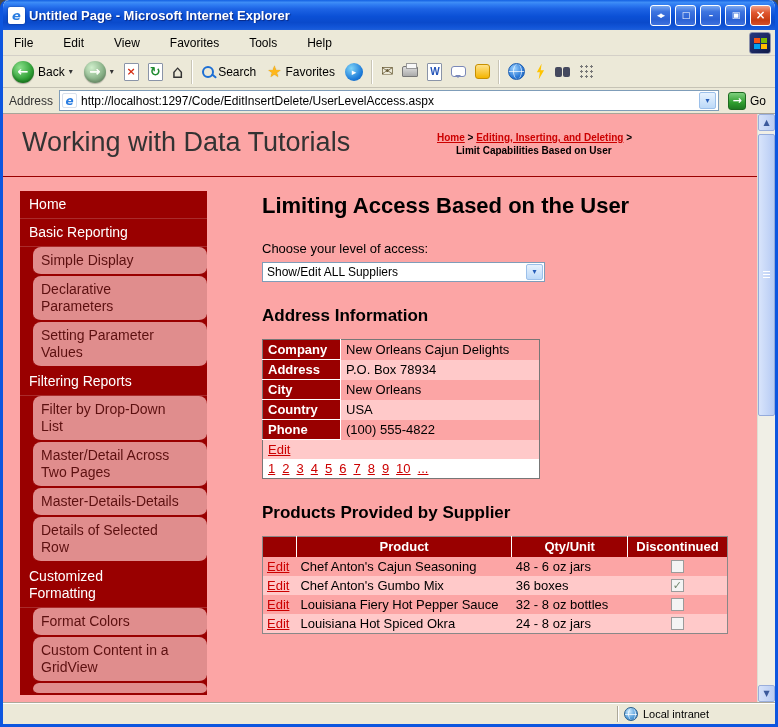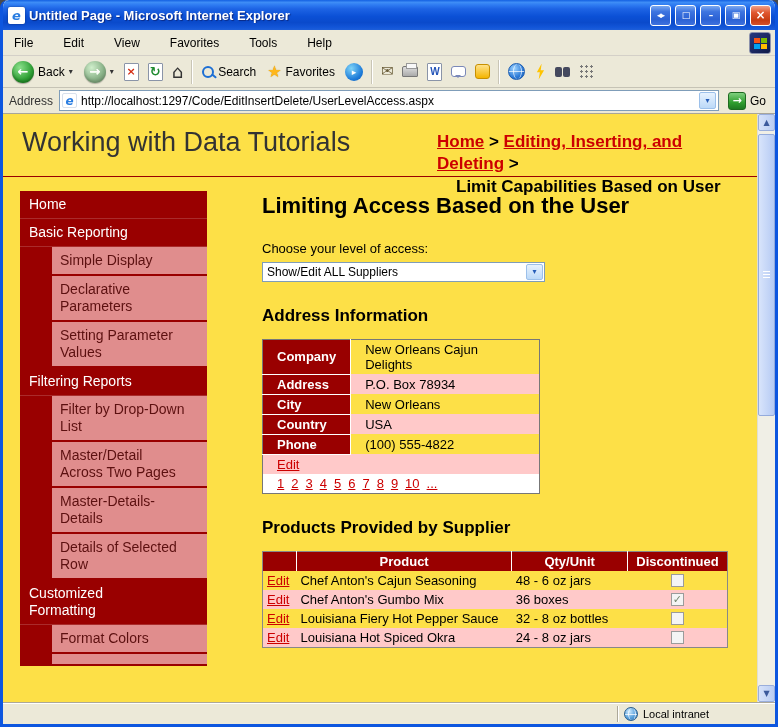--- a/index.html
+++ b/index.html
@@ -86,50 +86,50 @@
     color:#2A7DE1;font-size:12px;border:1px solid #D8E0EC;border-radius:2px;}
   .addr-text{font-size:12px;color:#000;flex:1;white-space:nowrap;overflow:hidden;}
   .addr-dd{width:17px;height:17px;background:linear-gradient(#E7F2FE,#BCD9F8);border:1px solid #9CC0EA;border-radius:2px;
     display:flex;align-items:center;justify-content:center;font-size:8px;color:#255CB8;}
   .go-btn{display:flex;align-items:center;gap:4px;font-size:12px;padding:1px 3px;}
   .go-ico{width:18px;height:18px;border-radius:3px;border:1px solid #1E6A20;color:#fff;font-size:11px;font-weight:bold;
     display:flex;align-items:center;justify-content:center;background:linear-gradient(180deg,#7ED07E,#2F9E2F 60%,#1E7A22);}
 
   
   .viewport{flex:1;display:flex;background:#fff;overflow:hidden;}
-  .page{width:754px;position:relative;overflow:hidden;background:#fde047;}
+  .page{width:754px;position:relative;overflow:hidden;background:#fca5a5;}
   .page-header{height:63px;border-bottom:1px solid #990000;position:relative;}
   .site-title{position:absolute;left:19px;top:13px;font-size:27px;color:#333;}
-  .breadcrumb{position:absolute;left:434px;top:17px;width:307px;font-size:17px;font-weight:bold;line-height:1.32;color:#000;}
+  .breadcrumb{position:absolute;left:434px;top:17px;width:307px;font-size:10px;font-weight:bold;line-height:1.32;color:#000;}
   .crumb-link{color:#CC0000;text-decoration:underline;cursor:pointer;}
   .crumb-sep{color:#000;}
   .crumb-current{display:block;color:#000;padding-left:19px;}
 
   .page-body{display:flex;align-items:flex-start;padding-top:14px;}
 
   
   .sidebar{flex:0 0 187px;width:187px;margin-left:17px;font-size:14px;line-height:17px;}
   .sb-top{background:#990000;color:#fff;padding:5px 40px 5px 9px;border-bottom:1px solid #AA2B2B;cursor:pointer;}
   .sb-sub{background:#990000;cursor:pointer;}
-  .sb-sub-inner{display:block;margin-left:32px;background:#E08D8D;color:#5C1010;padding:5px 20px 5px 8px;
-    border-bottom:2px solid #990000;}
+  .sb-sub-inner{display:block;margin-left:13px;background:#E08D8D;color:#5C1010;padding:5px 20px 5px 8px;
+    border-bottom:2px solid #990000;border-radius:8px;}
   .sb-partial{height:12px;padding:0;}
 
   
   .content{flex:0 0 466px;width:466px;margin-left:55px;font-size:13px;color:#000;}
   .content h1{font-size:22px;font-weight:bold;margin-top:2px;}
   .access-label{margin-top:22px;font-size:13px;}
   .combo{margin-top:6px;width:283px;height:20px;border:1px solid #7F9DB9;background:#fff;position:relative;
     font-size:12px;line-height:18px;padding:0 20px 0 4px;cursor:pointer;white-space:nowrap;overflow:hidden;}
   .combo-btn{position:absolute;right:1px;top:1px;width:17px;height:16px;border:1px solid #9CC0EA;border-radius:2px;
     background:linear-gradient(#E7F2FE,#BCD9F8);font-size:8px;color:#255CB8;display:flex;align-items:center;justify-content:center;}
   .content h2{font-size:17px;font-weight:bold;margin-top:24px;}
 
   table.dv{margin-top:13px;border-collapse:collapse;font-size:13px;border:1px solid #777;width:278px;}
-  table.dv td{padding:2px 14px;height:17px;margin-top:8px;}
+  table.dv td{padding:2px 5px;height:17px;margin-top:8px;}
   td.dv-field{background:#990000;color:#fff;font-weight:bold;width:78px;border-bottom:1px solid #fff;border-right:1px solid #fff;}
   tr.dv-alt td.dv-val{background:#FFC9C9;}
   .dv-edit-row td{background:#FFC9C9;padding:2px 5px;}
   .dv-pager-row td{background:#fff;padding:4px 5px;}
   .dv-pager-row a{margin-right:7px;}
   a.red-link{color:#CC0000;text-decoration:underline;cursor:pointer;}
 
   table.gv{margin-top:13px;border-collapse:collapse;font-size:13px;width:466px;border:1px solid #888;}
   table.gv th{background:#990000;color:#fff;font-weight:bold;padding:2px 4px;border-left:1px solid #fff;height:20px;}
   table.gv th:first-child{border-left:none;}
@@ -308,20 +308,23 @@
               <span class="sb-sub-inner">Master-Details-Details</span>
             </div>
             <div class="sb-sub">
               <span class="sb-sub-inner">Details of Selected Row</span>
             </div>
             <div class="sb-top">Customized Formatting</div>
             <div class="sb-sub">
               <span class="sb-sub-inner">Format Colors</span>
             </div>
             <div class="sb-sub">
+              <span class="sb-sub-inner">Custom Content in a GridView</span>
+            </div>
+            <div class="sb-sub">
               <span class="sb-sub-inner sb-partial"></span>
             </div>
           </div>
 
         <div class="content">
           <h1>Limiting Access Based on the User</h1>
           <div class="access-label">Choose your level of access:</div>
           <div class="combo">
             <span>Show/Edit ALL Suppliers</span>
             <span class="combo-btn glyph">▾</span>

